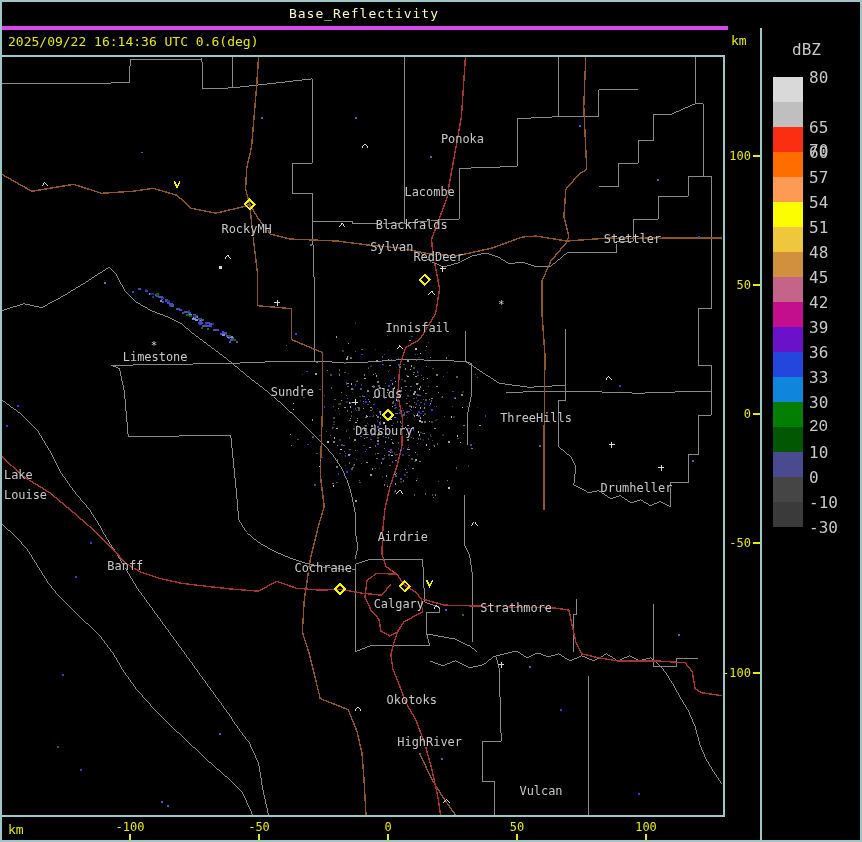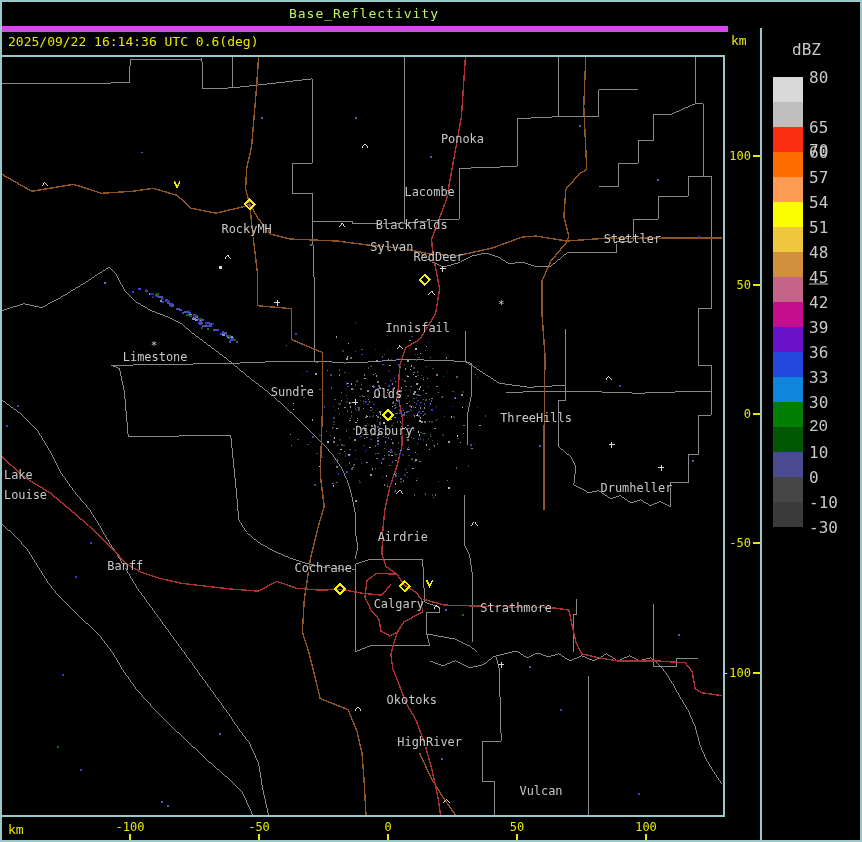--- a/index.html
+++ b/index.html
@@ -1,20 +1,20 @@
 <!DOCTYPE html>
 <html><head>
 <meta charset="utf-8">
 <style>
   html,body{margin:0;padding:0;background:#000;}
   #app{position:relative;width:862px;height:842px;background:#000;overflow:hidden;
        font-family:"DejaVu Sans Mono","Liberation Mono",monospace;}
   #frame{position:absolute;inset:0;border:2px solid #9ac8c8;pointer-events:none;z-index:50;}
-  #title-bar{position:absolute;left:0;top:0;width:728px;height:26px;border-bottom:6px solid #d946ef;
-       color:#bef264;font-size:13px;display:flex;align-items:center;justify-content:center;letter-spacing:1px;}
+  #title-bar{position:absolute;left:0;top:0;width:728px;height:26px;border-bottom:4px solid #d946ef;
+       color:#fef9c3;font-size:13px;display:flex;align-items:center;justify-content:center;letter-spacing:1px;}
   #timestamp-bar{position:absolute;left:0;top:28px;width:725px;height:27px;color:#e8e800;font-size:13px;
        display:flex;align-items:center;}
   #timestamp-bar .ts{padding-left:8px;}
   #km-top{position:absolute;left:731px;top:33px;color:#e8e800;font-size:13px;}
   #map{position:absolute;left:0px;top:55px;width:725px;height:762px;border:2px solid #9ac8c8;box-sizing:border-box;background:#000;}
   #map svg{display:block;width:721px;height:758px;}
   #yaxis{position:absolute;left:725px;top:55px;width:35px;height:762px;}
   .ytick-label{position:absolute;right:9px;color:#e8e800;font-size:12px;transform:translateY(-50%);}
   .ytick-mark{position:absolute;right:0px;width:7px;height:2px;background:#e8e800;transform:translateY(-50%);}
   #xaxis{position:absolute;left:0;top:817px;width:760px;height:25px;}
@@ -919,21 +919,21 @@
       <div class="legend-box" style="top: 449px; background: rgb(69, 69, 69);"></div>
       <div class="legend-box" style="top: 474px; background: rgb(58, 58, 58);"></div>
       <span class="legend-label" style="top: 49px;">80</span>
       <span class="legend-label" style="top: 74px; margin-top: 48px;">70</span>
       <span class="legend-label" style="top: 99px;">65</span>
       <span class="legend-label" style="top: 124px; text-align: center;">60</span>
       <span class="legend-label" style="top: 149px;">57</span>
       <span class="legend-label" style="top: 174px;">54</span>
       <span class="legend-label" style="top: 199px;">51</span>
       <span class="legend-label" style="top: 224px;">48</span>
-      <span class="legend-label" style="top: 249px; text-decoration: underline;">45</span>
+      <span class="legend-label" style="top: 249px;">45</span>
       <span class="legend-label" style="top: 274px;">42</span>
       <span class="legend-label" style="top: 299px;">39</span>
       <span class="legend-label" style="top: 324px;">36</span>
       <span class="legend-label" style="top: 349px;">33</span>
       <span class="legend-label" style="top: 374px;">30</span>
       <span class="legend-label" style="top: 399px; font-family: Liberation Mono, monospace;">20</span>
       <span class="legend-label" style="top: 424px; text-align: right;">10</span>
       <span class="legend-label" style="top: 449px;">0</span>
       <span class="legend-label" style="top: 474px;">-10</span>
       <span class="legend-label" style="top: 499px;">-30</span>

